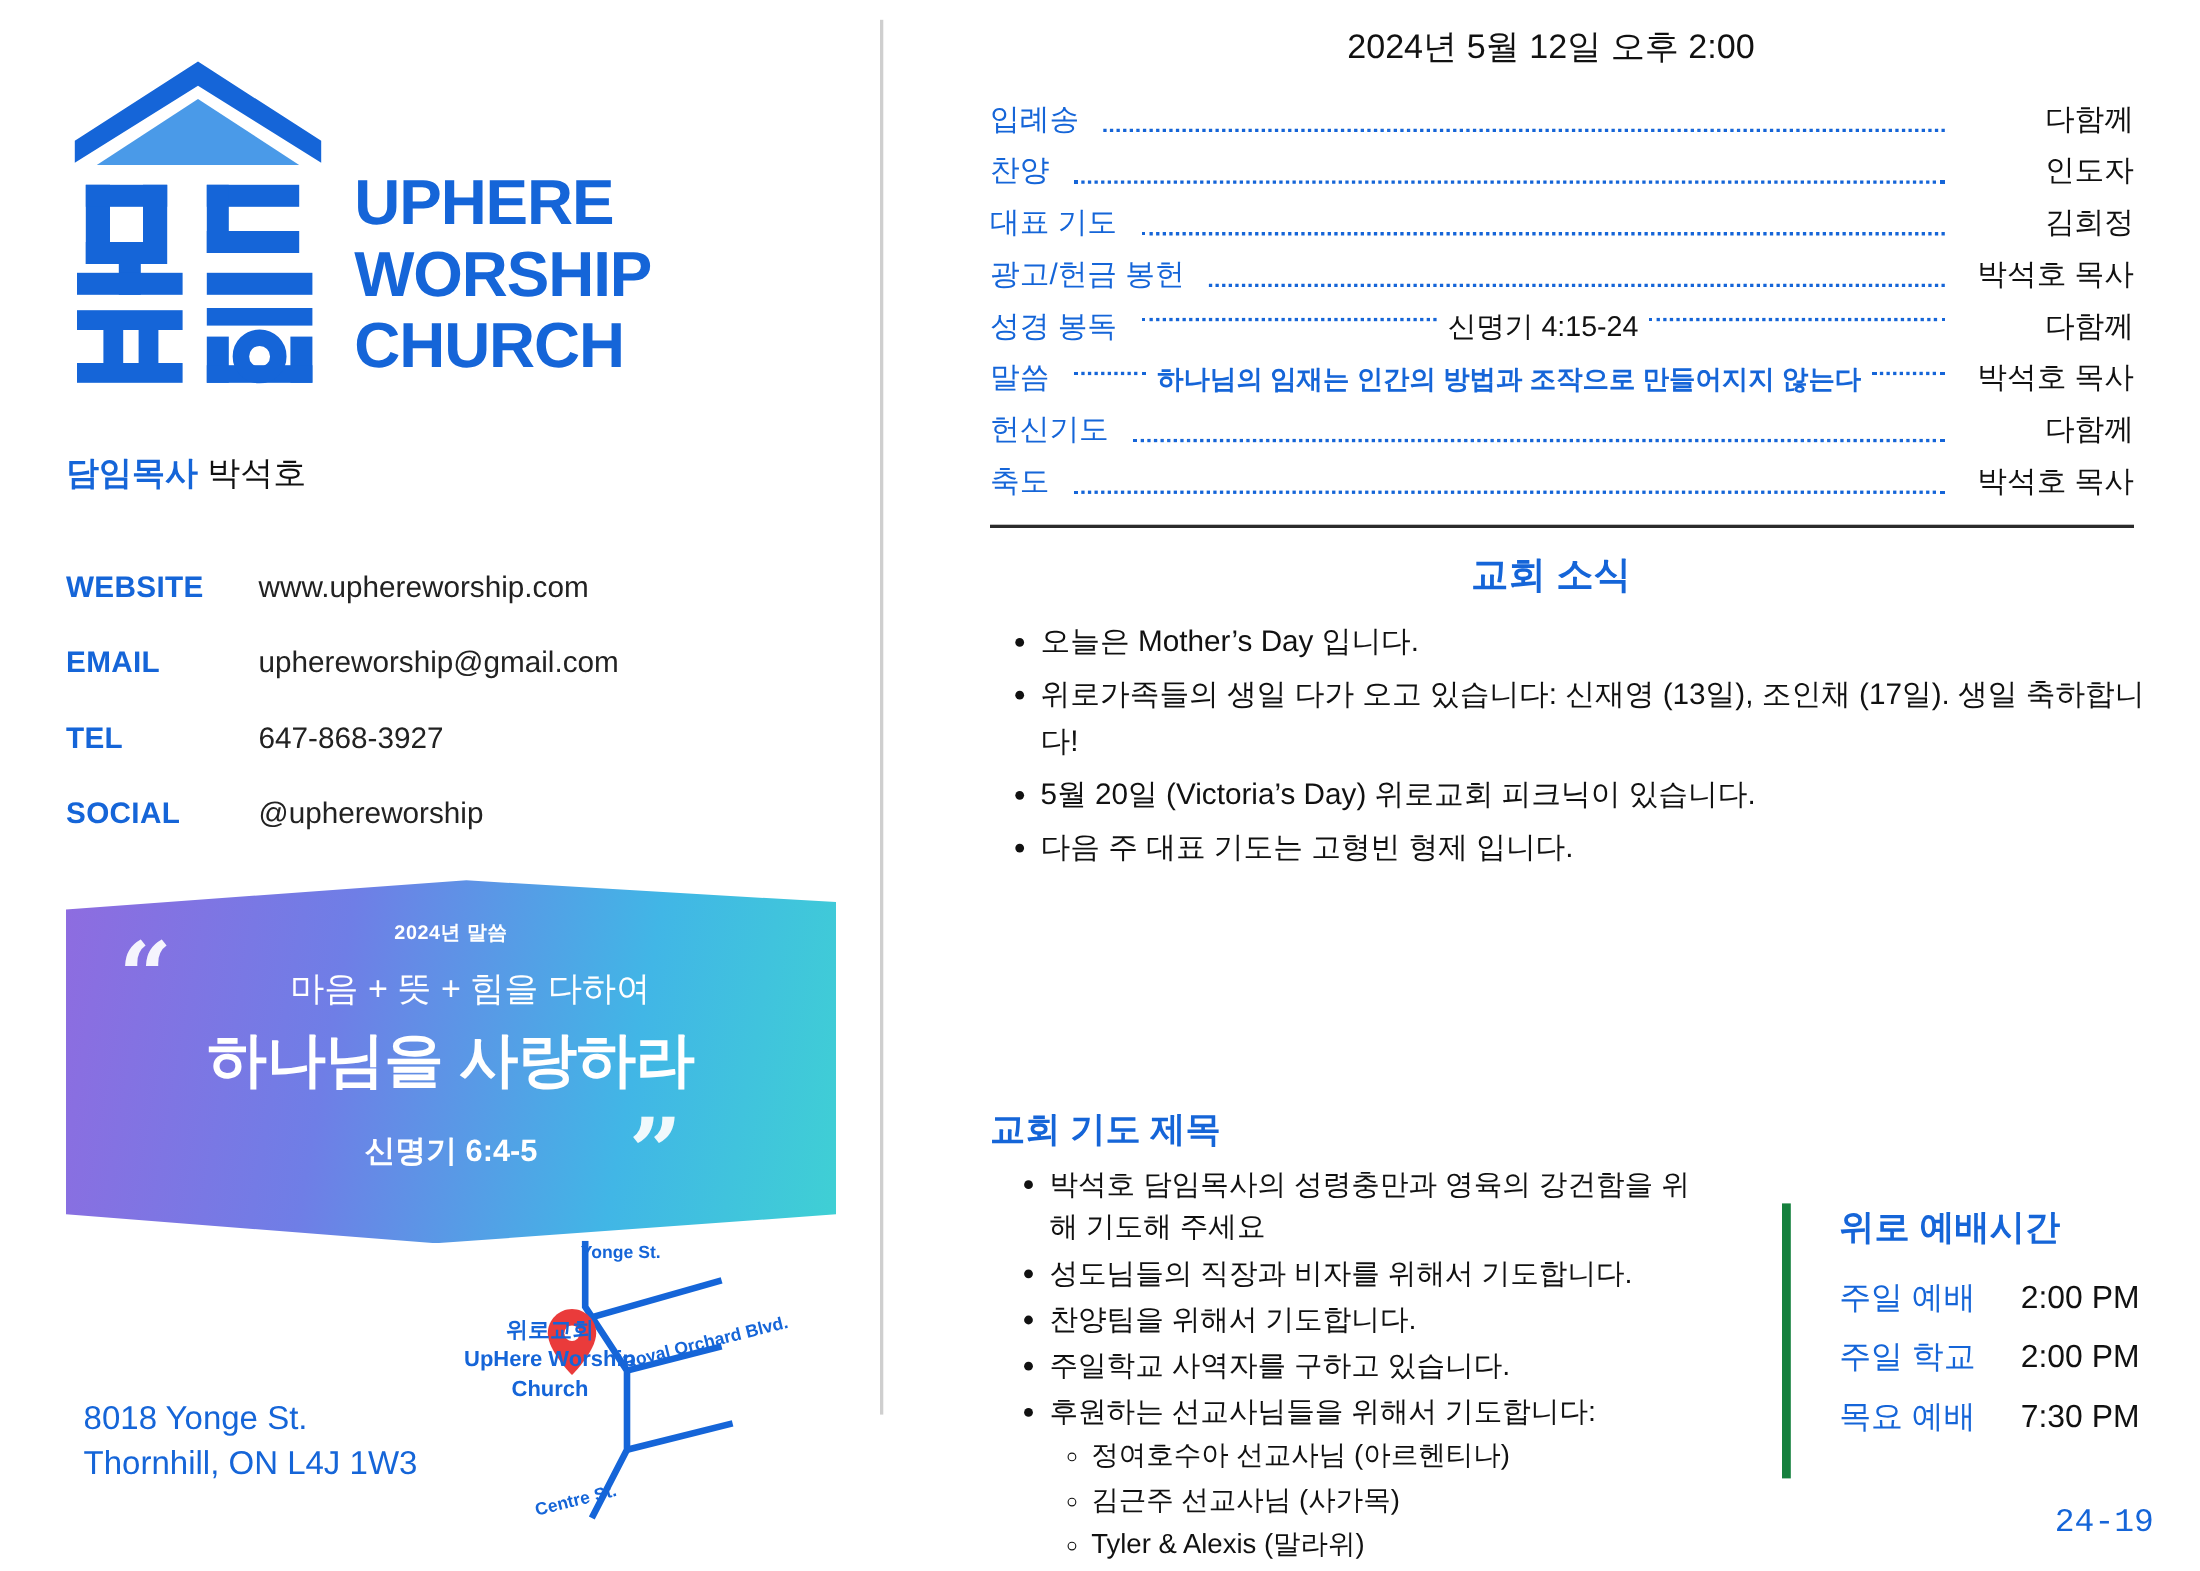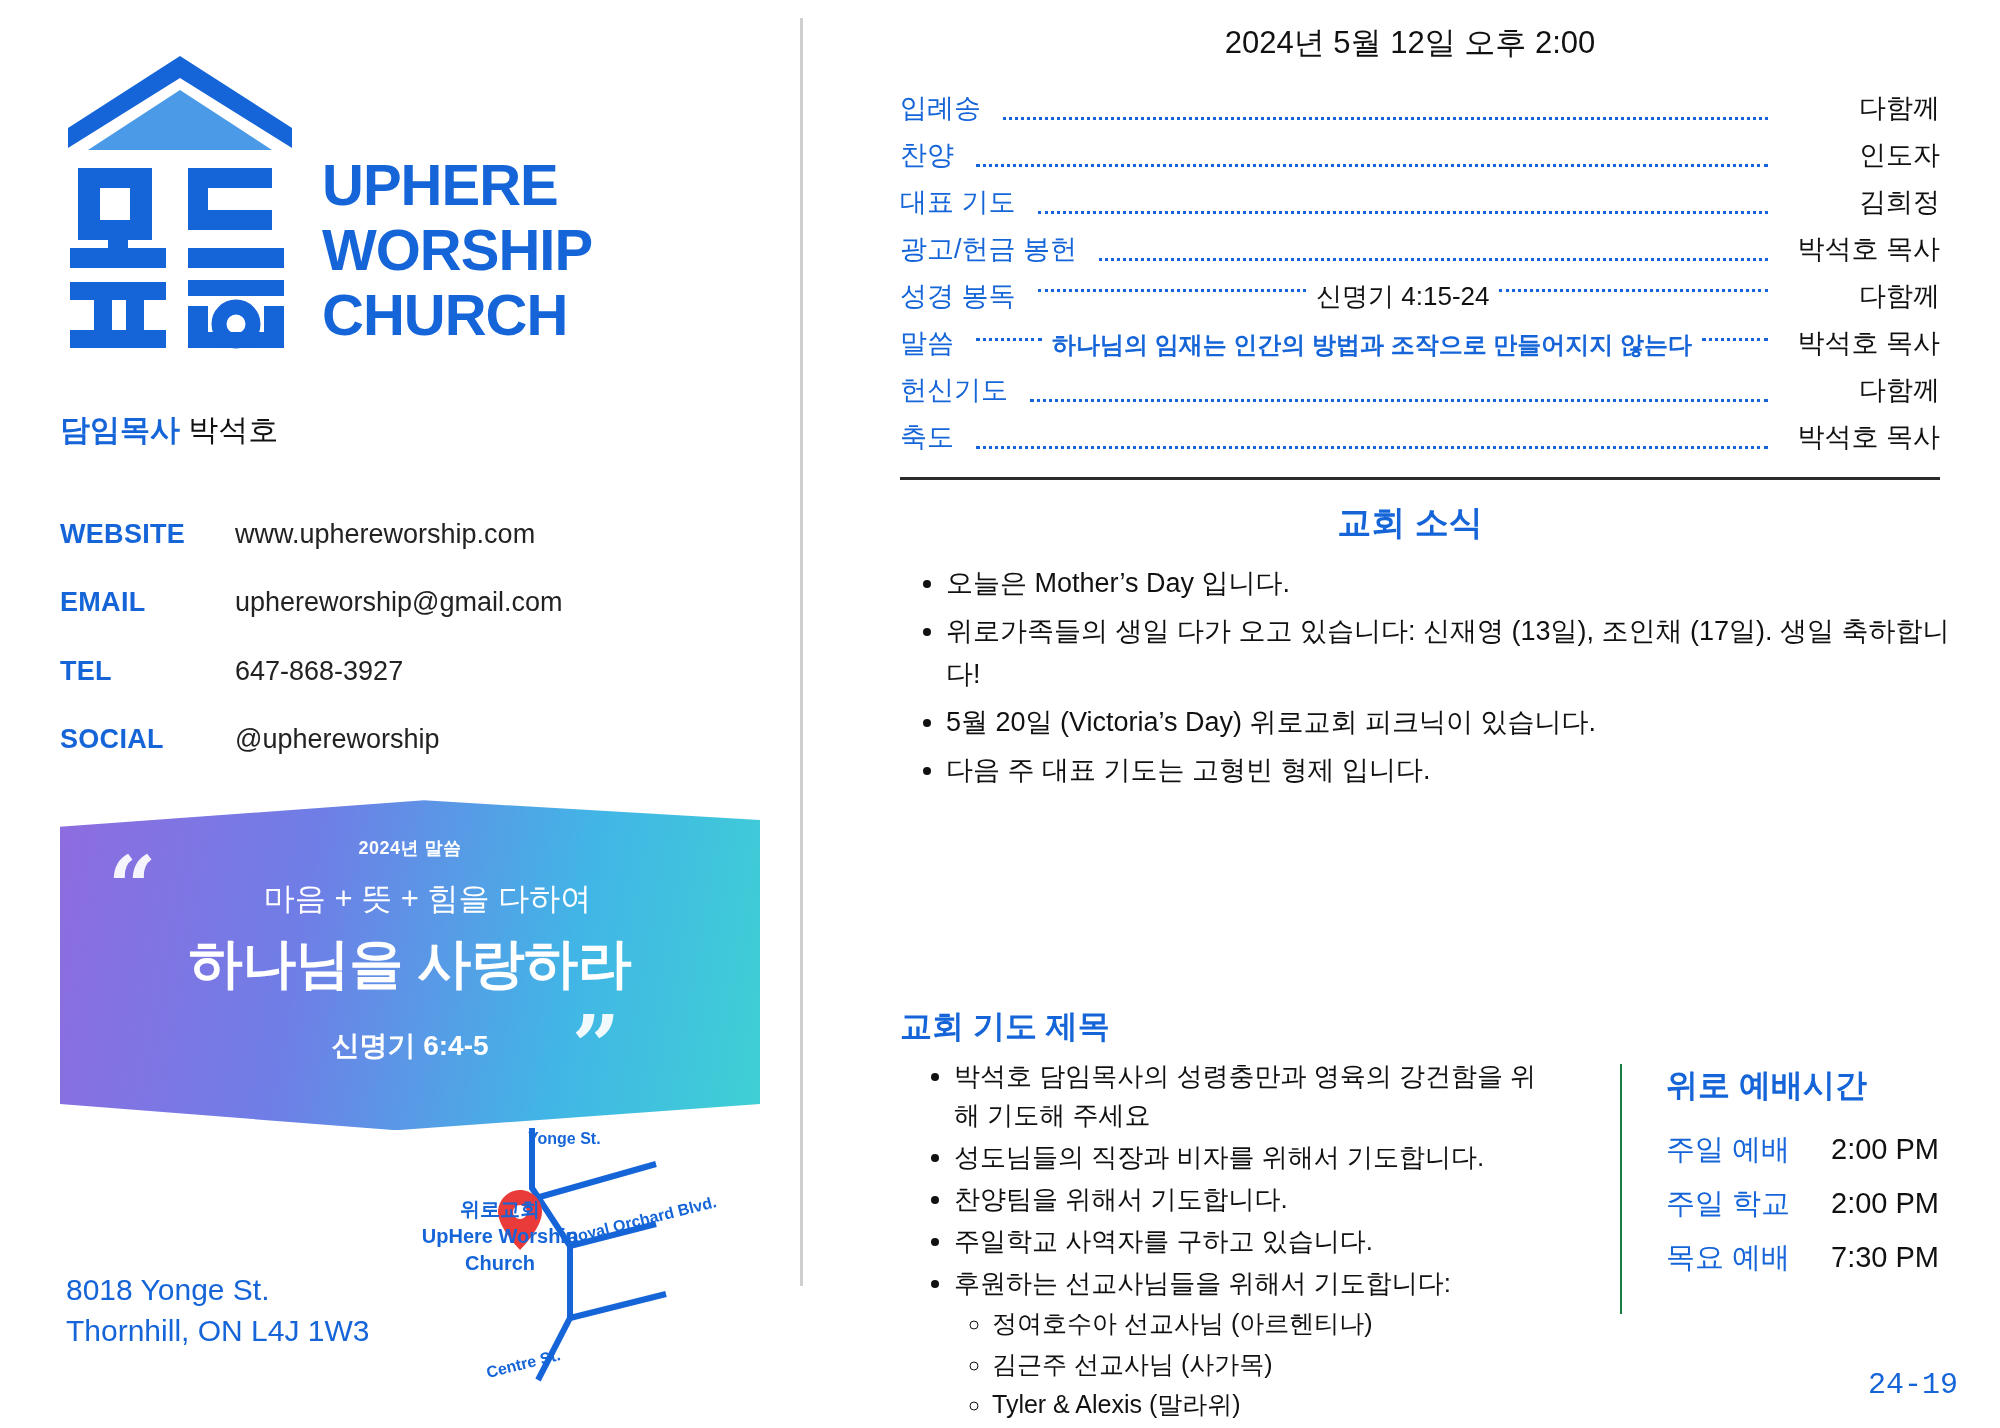--- a/index.html
+++ b/index.html
@@ -78,21 +78,21 @@
     font-size: 84px; line-height: 0.6; font-weight: bold; color: #ffffff; opacity: .92;
     font-family: "DejaVu Serif", serif;
   }
   .quote-close {
     position: absolute; right: 140px; bottom: 58px;
     font-size: 84px; line-height: 0.6; font-weight: bold; color: #ffffff; opacity: .92;
     font-family: "DejaVu Serif", serif;
   }
 
   .address {
-    position: absolute; left: 66px; top: 1270px;
+    position: absolute; left: 76px; top: 1270px;
     font-size: 30px; color: #1565d8; line-height: 1.35;
   }
 
   
   .map { position: absolute; left: 420px; top: 1128px; width: 330px; height: 260px; }
   .map-label {
     position: absolute; left: 0px; top: 68px; width: 160px; text-align: center;
     color: #1565d8; font-weight: bold; font-size: 20px; line-height: 1.35;
   }
 
@@ -138,22 +138,22 @@
   ul.prayer {
     margin: 0 0 0 100px; padding-left: 34px; font-size: 26px; line-height: 1.5; color: #111;
   }
   ul.prayer li { margin-bottom: 3px; }
   ul.prayer ul {
     list-style-type: circle; margin: 2px 0 0 0; padding-left: 38px; font-size: 25px;
   }
 
   
   .times {
-    position: absolute; left: 800px; top: 1064px; width: 370px; padding-left: 44px;
-    border-left: 2px solid #15803d; height: 250px;
+    position: absolute; left: 800px; top: 1094px; width: 370px; padding-left: 44px;
+    border-left: 8px solid #15803d; height: 250px;
   }
   .times-title { color: #1565d8; font-weight: bold; font-size: 32px; margin-bottom: 22px; }
   .times-row { display: flex; font-size: 29px; margin-bottom: 14px; align-items: baseline; }
   .times-row .k { color: #1565d8; width: 165px; flex: none; }
   .times-row .v { color: #111; }
 
   .page-num {
     position: absolute; right: 42px; bottom: 26px; color: #1565d8; font-size: 30px; font-weight: 500; font-family: Liberation Mono, monospace;
   }
 </style>

